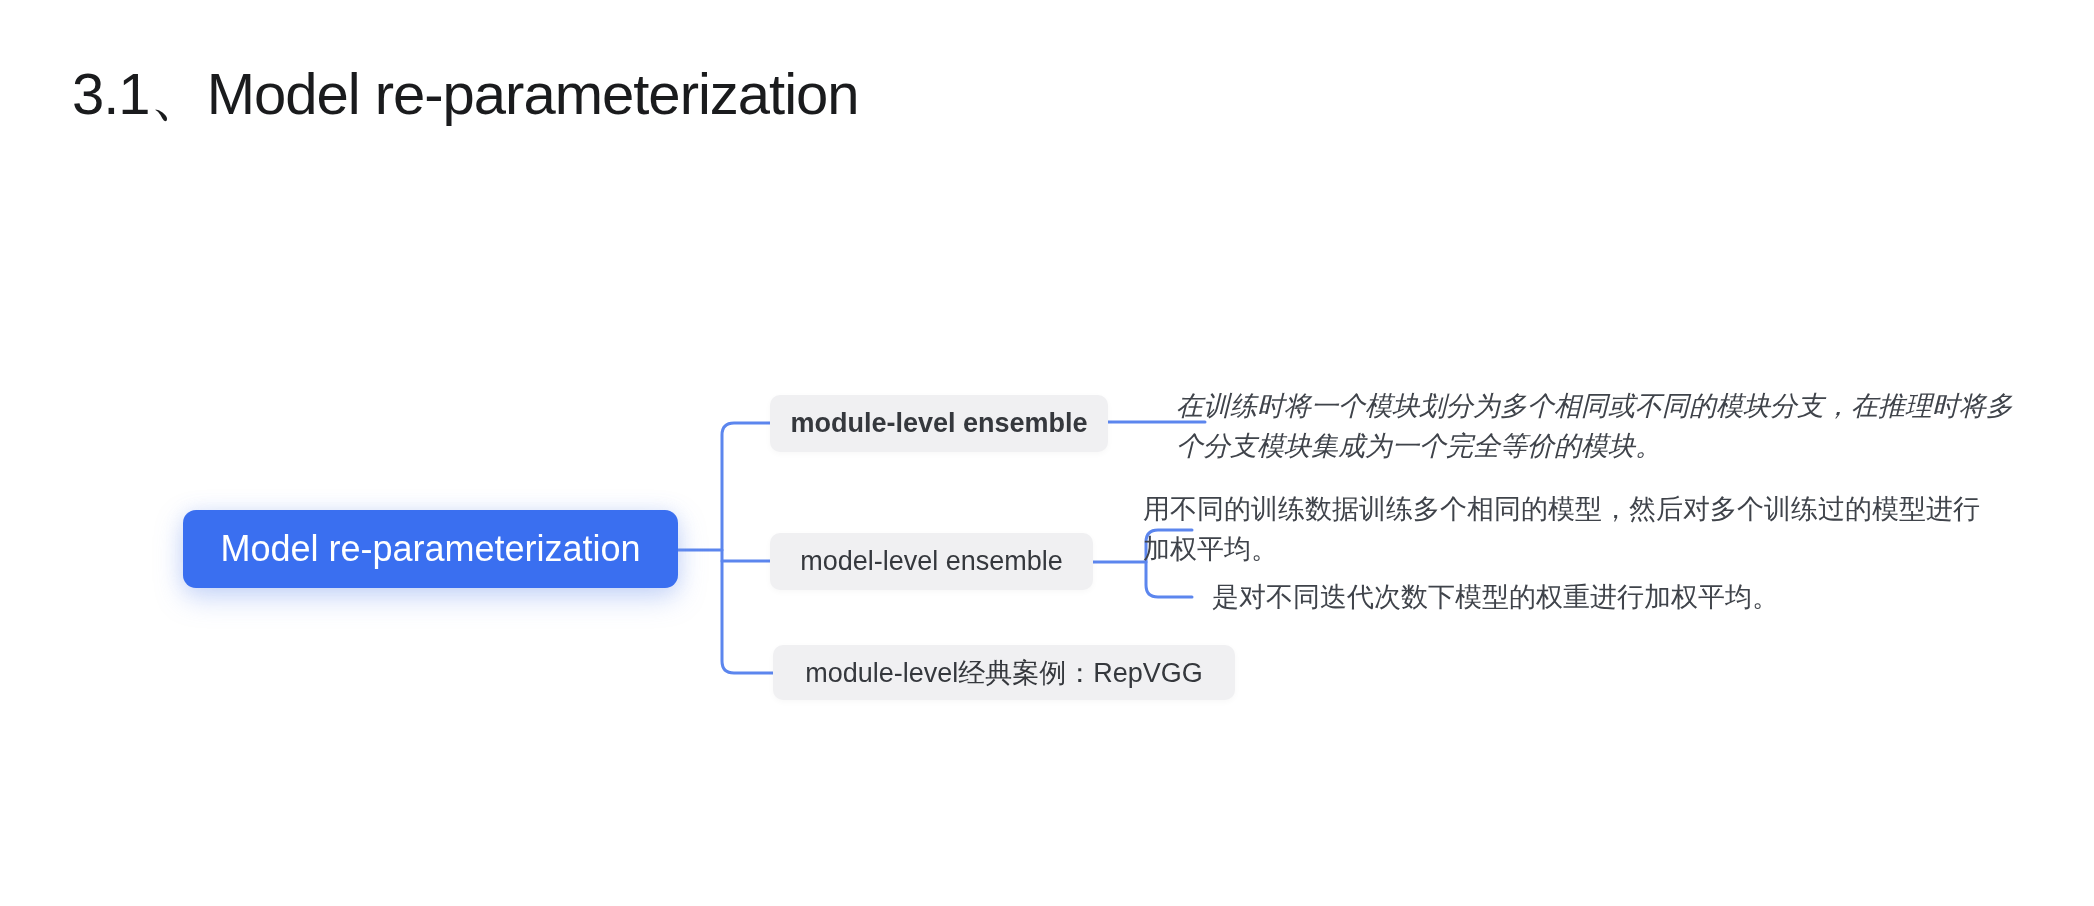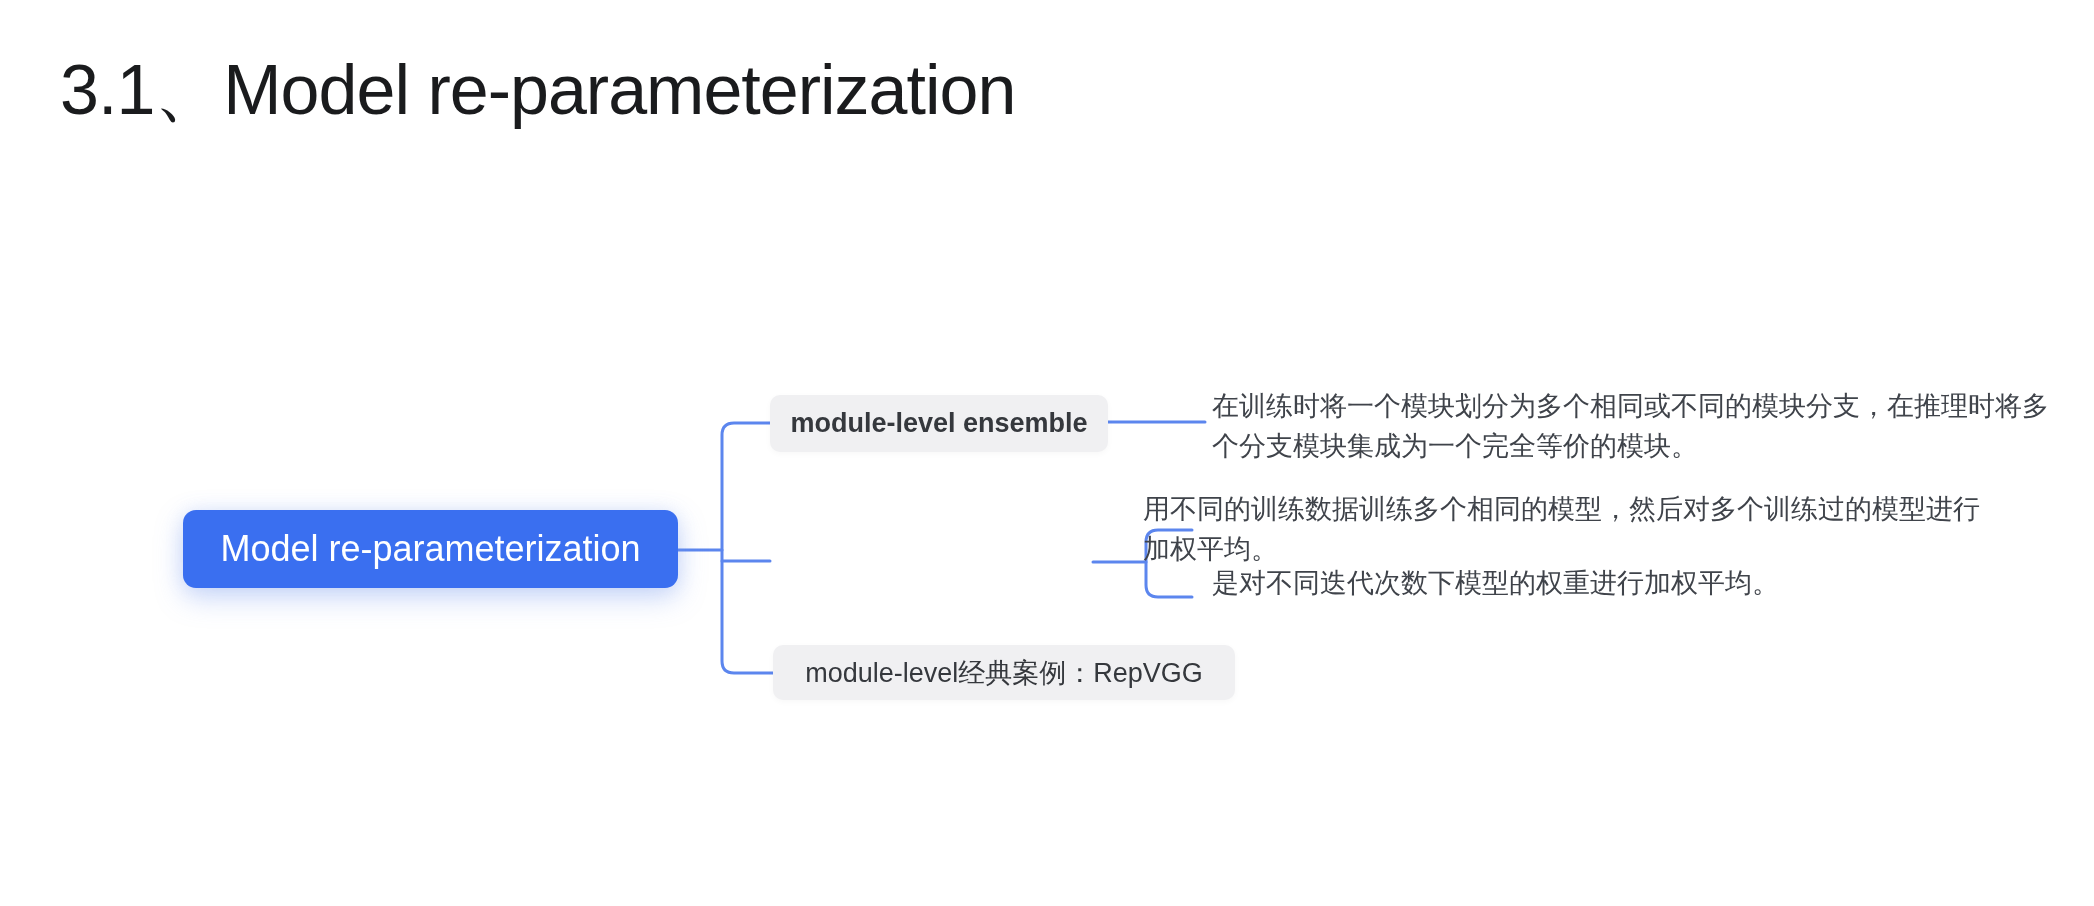--- a/index.html
+++ b/index.html
@@ -14,22 +14,22 @@
   .page {
     position: relative;
     width: 2094px;
     height: 906px;
     background: #ffffff;
   }
   .title {
     position: absolute;
     left: 56px;
     top: 40px;
-    margin: 4px;
-    font-size: 70px;
+    margin: 16px;
+    font-size: 58px;
     font-weight: 400;
     color: #1a1b1d;
     letter-spacing: -1px;
     white-space: nowrap;
   }
   .links {
     position: absolute;
     left: 0;
     top: 0;
     width: 2094px;
@@ -72,23 +72,23 @@
   .n1 { left: 770px; top: 395px; width: 338px; height: 57px; font-weight: bold; }
   .n2 { left: 770px; top: 533px; width: 323px; height: 57px; }
   .n3 { left: 773px; top: 645px; width: 462px; height: 55px; }
   .note {
     position: absolute;
     color: #3f434a;
     font-size: 27px;
     line-height: 40px;
     white-space: pre;
   }
-  .note1 { left: 1212px; top: 386px; }
+  .note1 { left: 1176px; top: 386px; font-style: italic; }
   .note2 { left: 1143px; top: 489px; }
-  .note3 { left: 1212px; top: 563px; }
+  .note3 { left: 1212px; top: 577px; }
 </style>
 </head>
 <body>
 
 <div class="page">
 
   <h1 class="title">3.1、Model re-parameterization</h1>
 
   <svg class="links" width="2094" height="906" viewBox="0 0 2094 906" xmlns="http://www.w3.org/2000/svg">
     <path d="M 678 550 H 722" stroke="#5c86ee"></path>
@@ -96,20 +96,21 @@
     <path d="M 722 561 H 770" stroke="#5c86ee"></path>
     <path d="M 1108 422 H 1205" stroke="#5c86ee"></path>
     <path d="M 1093 562 H 1146" stroke="#5c86ee"></path>
     <path d="M 1192 530 H 1158 Q 1146 530 1146 542 V 585 Q 1146 597 1158 597 H 1192" stroke="#5c86ee"></path>
   </svg>
 
   <div class="root-node">Model re-parameterization</div>
 
   <div class="child-node n1">module-level ensemble</div>
 
+  <div class="child-node n2">model-level ensemble</div>
 
   <div class="child-node n3">module-level经典案例：RepVGG</div>
 
   <div class="note note1">在训练时将一个模块划分为多个相同或不同的模块分支，在推理时将多
 个分支模块集成为一个完全等价的模块。</div>
 
   <div class="note note2">用不同的训练数据训练多个相同的模型，然后对多个训练过的模型进行
 加权平均。</div>
 
   <div class="note note3">是对不同迭代次数下模型的权重进行加权平均。</div>

